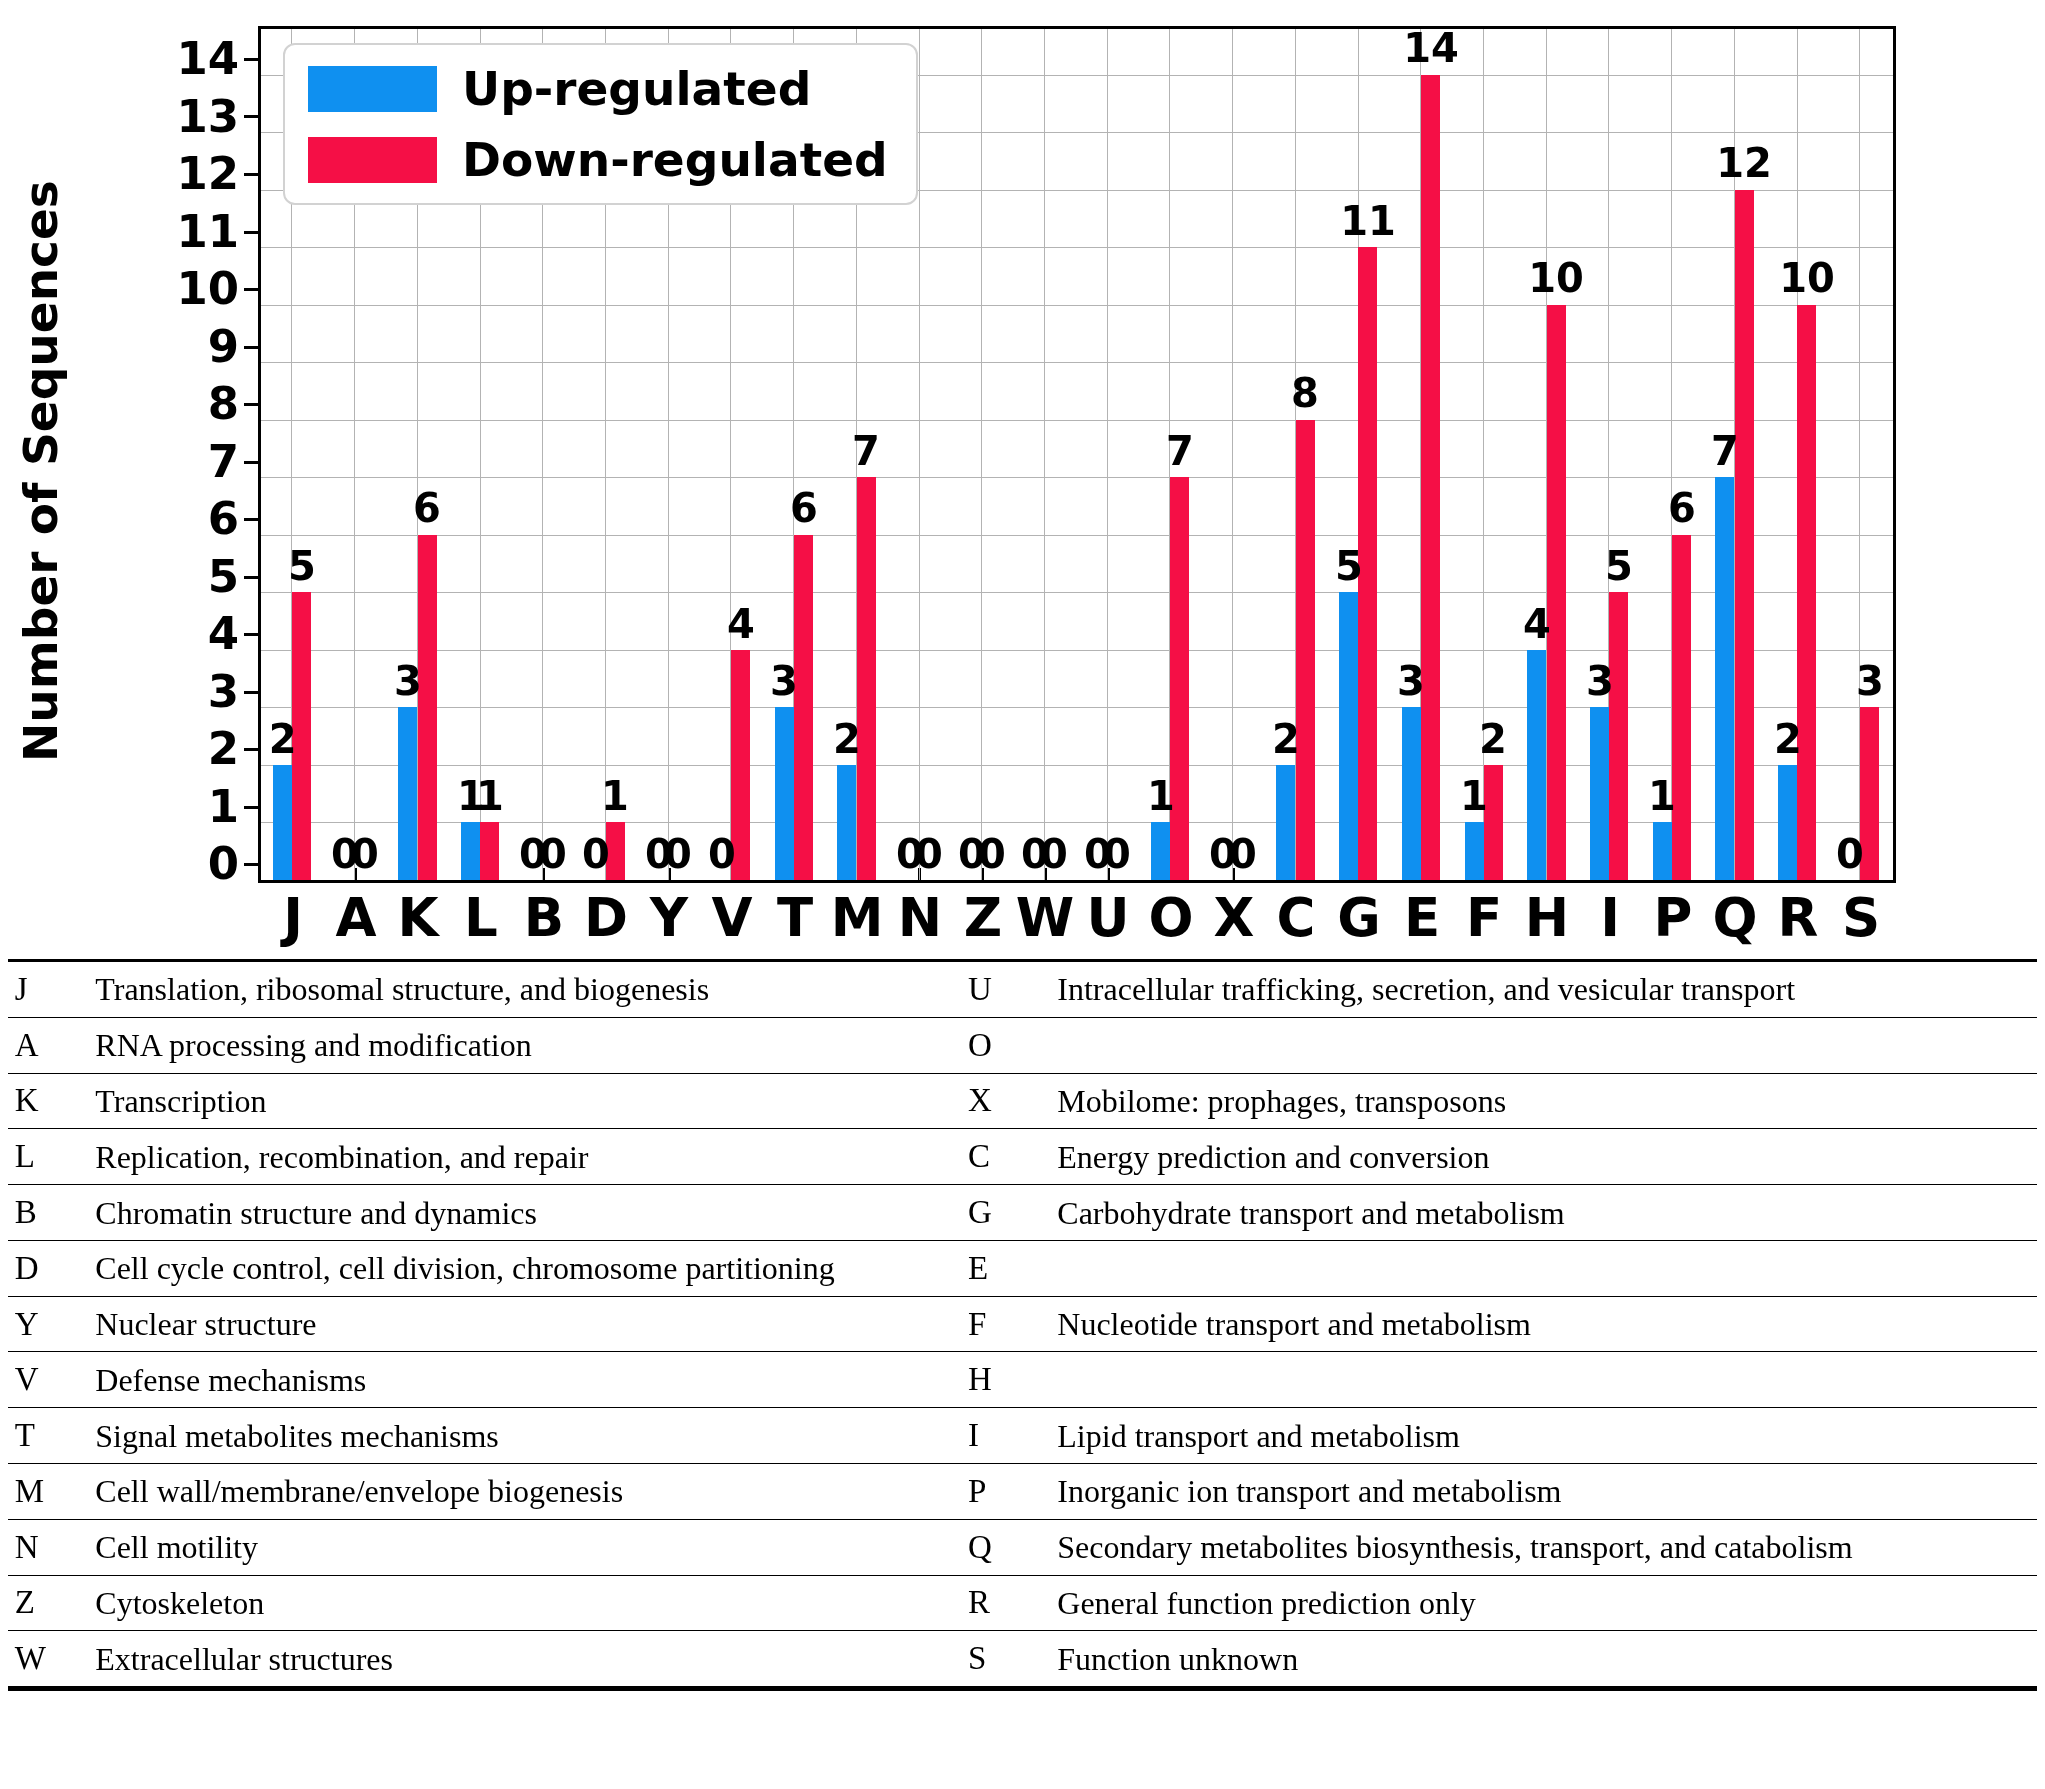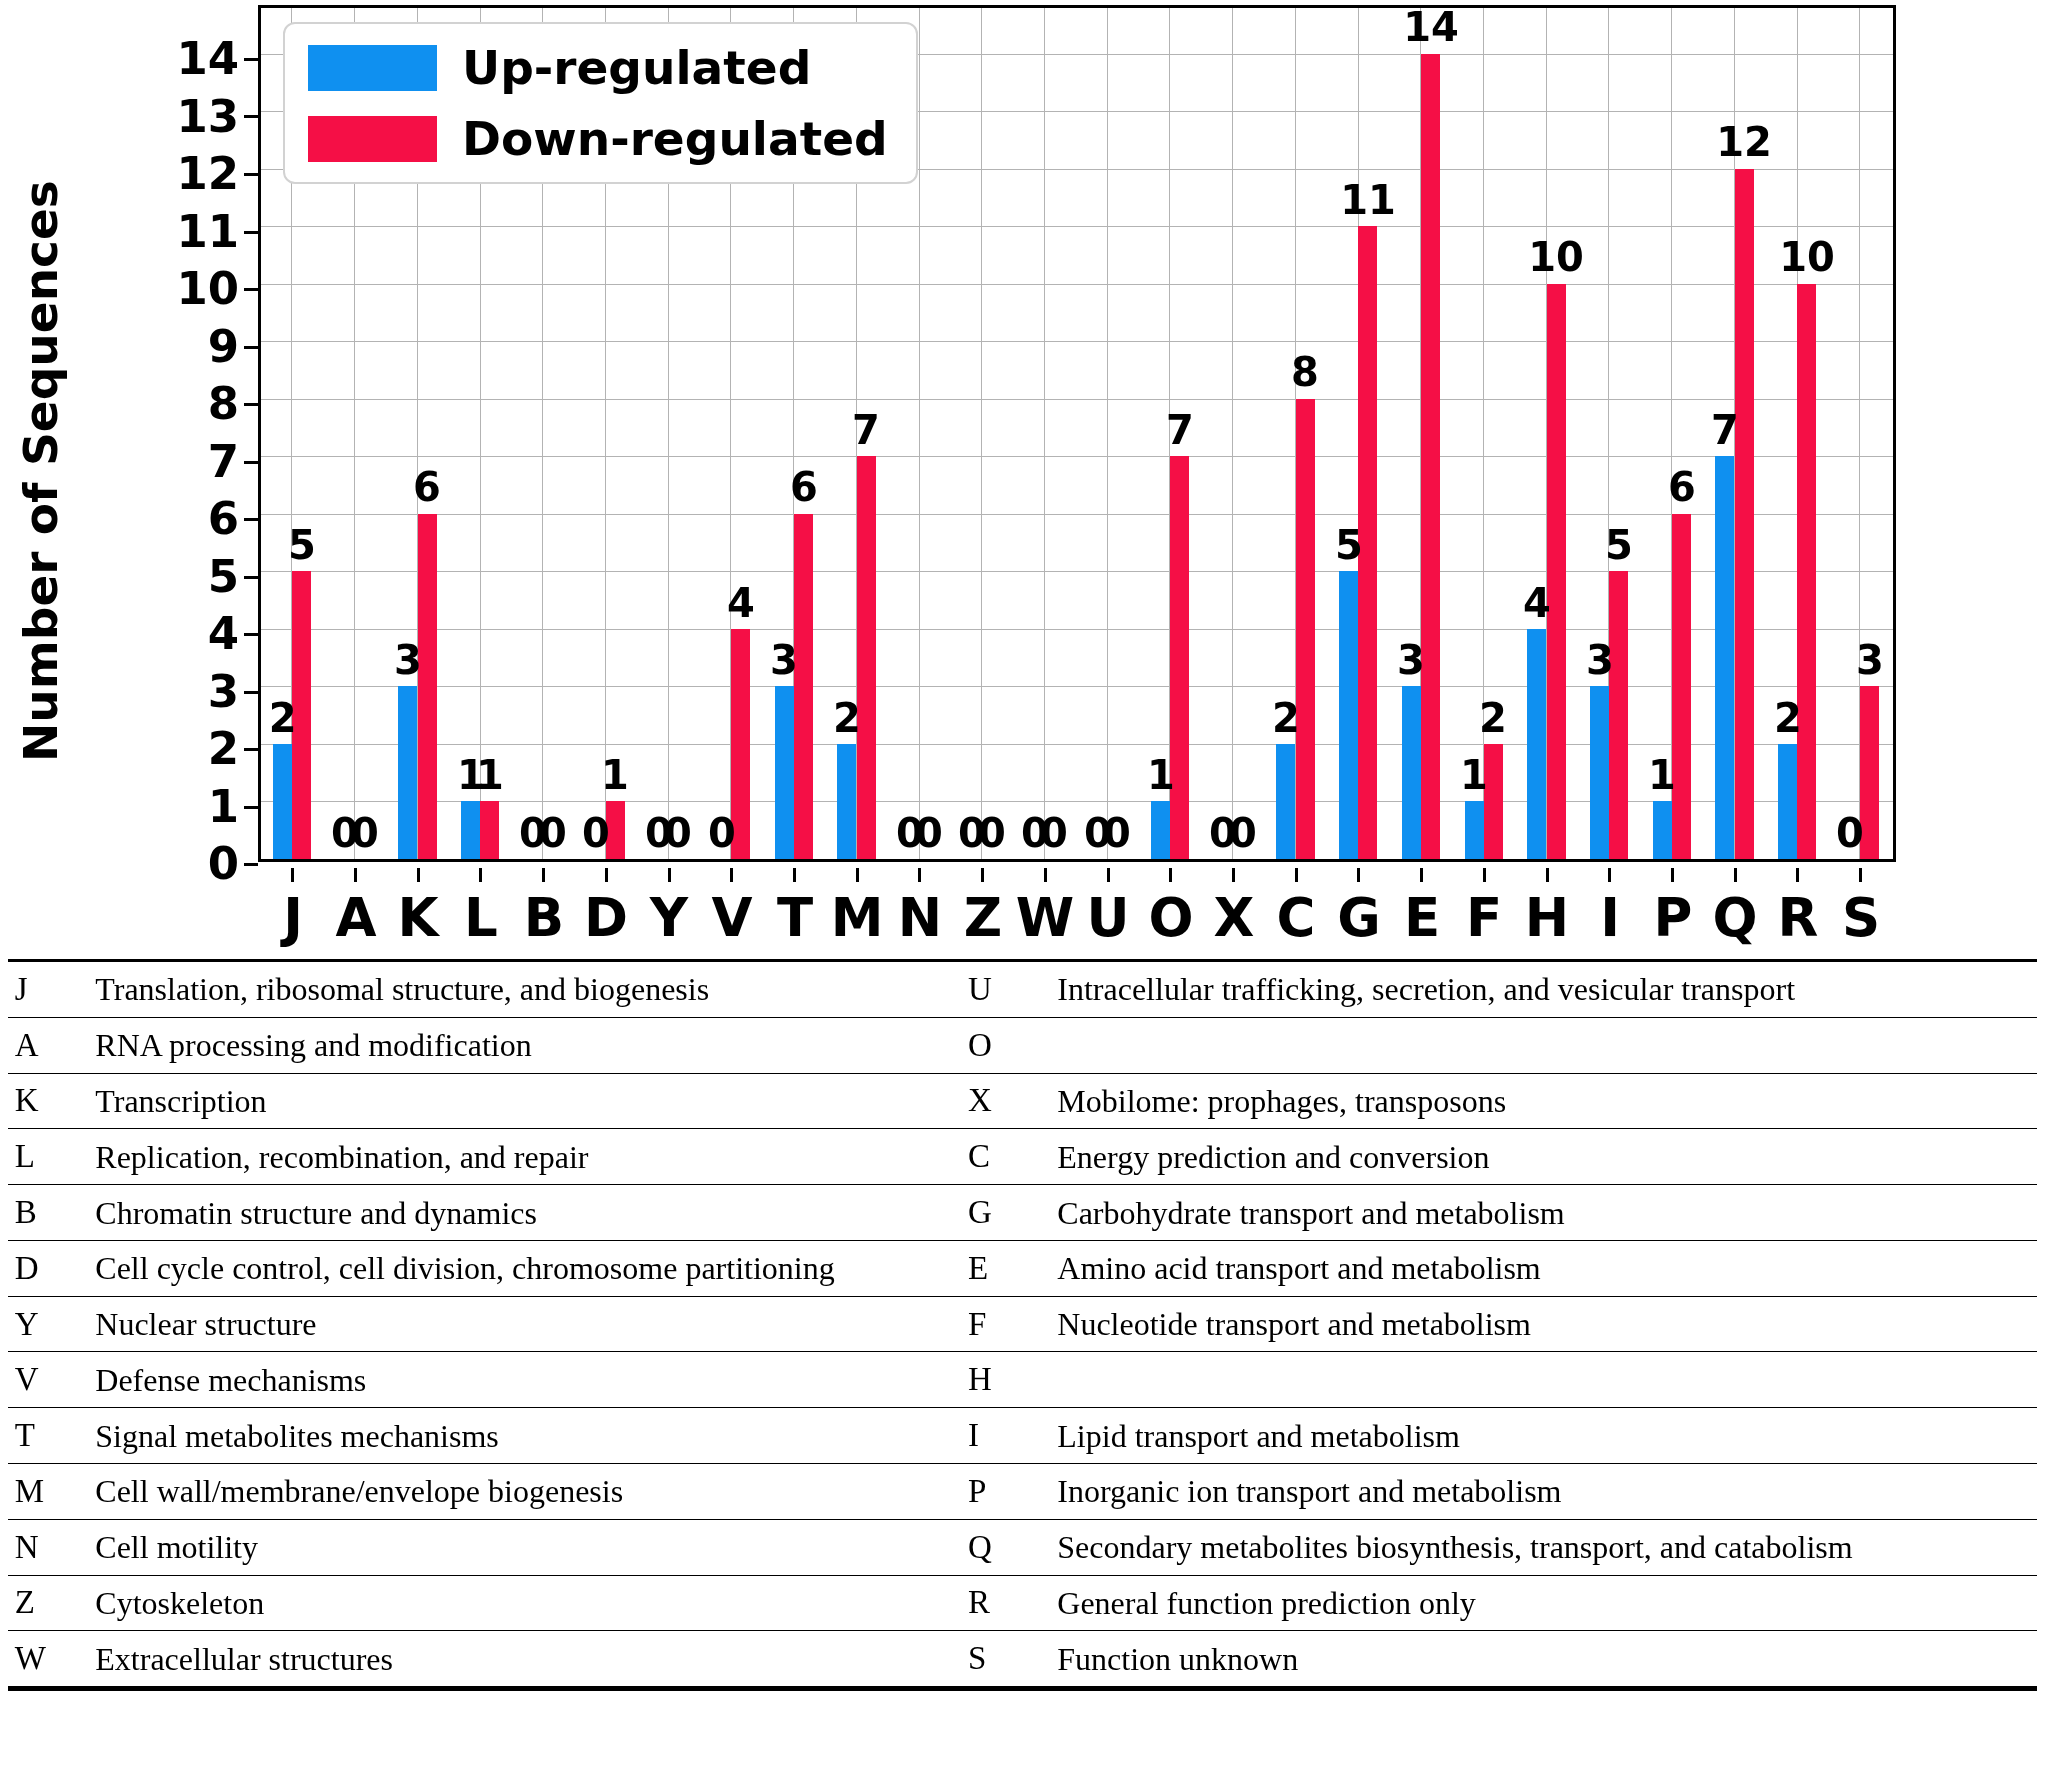--- a/index.html
+++ b/index.html
@@ -3,21 +3,21 @@
 <meta charset="utf-8">
 <style>
   html,body{margin:0;padding:0;background:#ffffff;}
   .page{position:relative;width:2046px;height:1790px;background:#ffffff;overflow:hidden;
         font-family:"DejaVu Sans",sans-serif;}
   
   .chart{position:absolute;left:0;top:0;width:2046px;height:957px;}
   .ylabel{position:absolute;left:13px;top:78px;width:74px;height:787px;
           writing-mode:vertical-rl;transform:rotate(180deg);text-align:center;
           font:700 47px "DejaVu Sans",sans-serif;color:#000;}
-  .plot{position:absolute;left:258px;top:5px;width:1638px;height:857px;
+  .plot{position:absolute;left:258px;top:26px;width:1638px;height:857px;
         border:3.7px solid #000;box-sizing:border-box;background:#fff;}
   .grid-h{position:absolute;left:0;right:0;height:1.4px;background:#b3b3b3;z-index:1;}
   .grid-v{position:absolute;top:0;bottom:0;width:1.4px;background:#b3b3b3;z-index:1;}
   .bar{position:absolute;bottom:0;width:19.3px;z-index:2;}
   .val{position:absolute;width:78px;text-align:center;z-index:3;
        font:700 40px/1 "DejaVu Sans",sans-serif;color:#000;}
   .ytick-label{position:absolute;width:124px;text-align:right;
        font:700 45px/46px "DejaVu Sans",sans-serif;color:#000;}
   .ytick-mark{position:absolute;width:14px;height:2.8px;background:#000;}
   .xtick-mark{position:absolute;width:2.8px;height:14px;background:#000;}
@@ -296,21 +296,20 @@
       <div class="g-row">
         <div class="g-code">B</div>
         <div class="g-desc">Chromatin structure and dynamics</div>
         <div class="g-code right">G</div>
         <div class="g-desc">Carbohydrate transport and metabolism</div>
       </div>
       <div class="g-row">
         <div class="g-code">D</div>
         <div class="g-desc">Cell cycle control, cell division, chromosome partitioning</div>
         <div class="g-code right">E</div>
-        <div class="g-desc">Amino acid transport and metabolism</div>
       </div>
       <div class="g-row">
         <div class="g-code">Y</div>
         <div class="g-desc">Nuclear structure</div>
         <div class="g-code right">F</div>
         <div class="g-desc">Nucleotide transport and metabolism</div>
       </div>
       <div class="g-row">
         <div class="g-code">V</div>
         <div class="g-desc">Defense mechanisms</div>

